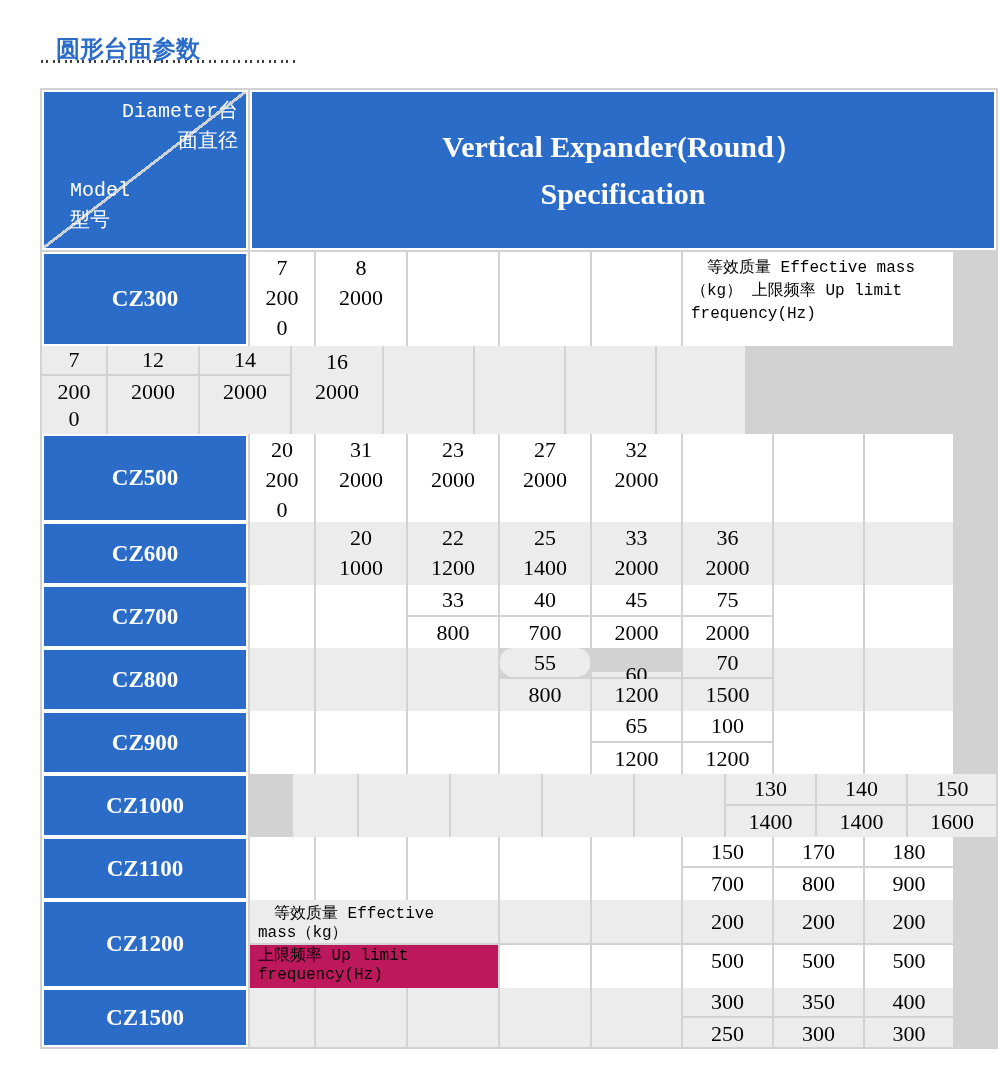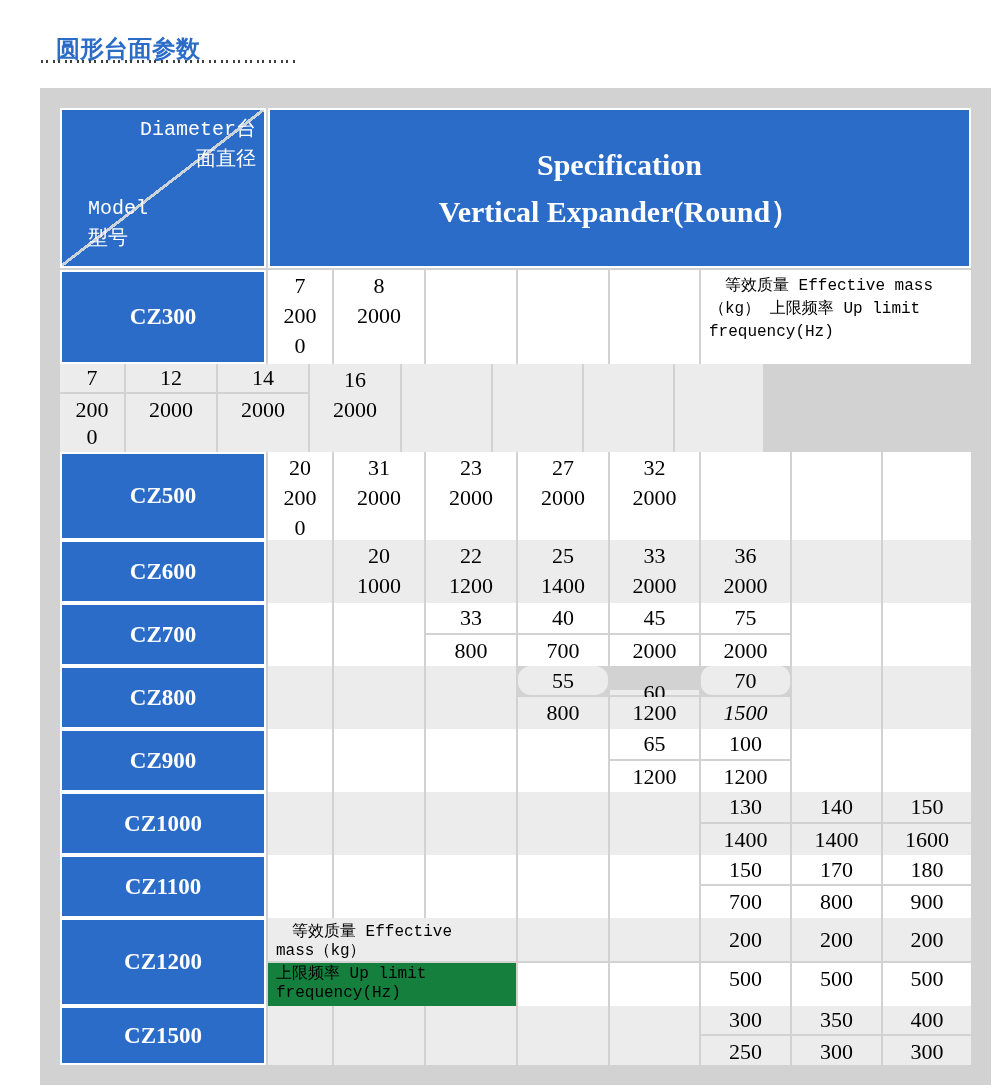--- a/index.html
+++ b/index.html
@@ -2,21 +2,21 @@
 <html><head>
 <meta charset="utf-8">
 <style>
   html,body{margin:0;padding:0;background:#ffffff;}
   .page{position:relative;width:1000px;height:1089px;background:#ffffff;overflow:hidden;
         font-family:"Liberation Sans", sans-serif;}
   .title{position:absolute;left:40px;top:18px;margin:16px;
          font:bold 24px/30px "Liberation Sans", sans-serif;color:#2b6cc8;}
   .dotted{position:absolute;left:41px;top:60px;width:256px;height:3px;
           background-image:repeating-linear-gradient(90deg,#3f3f3f 0 2px,transparent 2px 5px,#3f3f3f 5px 7px,transparent 7px 12px);}
-  .spec{position:absolute;left:40px;top:88px;background:#d2d2d2;padding:20px;
+  .spec{position:absolute;left:40px;top:88px;background:#d2d2d2;padding:2px;
         display:flex;flex-direction:column;gap:2px;}
   .hrow{display:flex;gap:2px;height:160px;}
   .corner{width:206px;box-sizing:border-box;position:relative;background:#2b6cc8;
           border:2px solid #ffffff;color:#ffffff;overflow:hidden;}
   .corner:before{content:"";position:absolute;inset:0;
           background:linear-gradient(to bottom right,transparent calc(50% - 2px),#ccd3db calc(50% - 2px) calc(50% + 1px),transparent calc(50% + 1px));}
   .ctop{position:absolute;top:5px;right:8px;text-align:right;white-space:pre-line;
         font:20px/30px "Liberation Mono","DejaVu Sans Mono",monospace;}
   .cbot{position:absolute;left:26px;bottom:12px;text-align:left;white-space:pre-line;
         font:20px/30px "Liberation Mono","DejaVu Sans Mono",monospace;}
@@ -49,22 +49,22 @@
 
   <div class="spec">
     <div class="hrow">
       <div class="corner">
         <div class="ctop">Diameter台
 面直径</div>
         <div class="cbot">Model
  型号</div>
       </div>
       <div class="mainhead">
+        <div class="mh-en">Vertical Expander(Round）</div>
         <div class="mh-en">Specification</div>
-        <div class="mh-en">Vertical Expander(Round）</div>
       </div>
     </div>
     <div id="rows">
         <div class="trow">
           <div class="model">CZ300</div>
           <div class="rowgrid" style="grid-template-rows: 30px 62px;">
             <div class="cell stack" style="grid-area: 1 / 1 / span 2 / span 1; background: rgb(255, 255, 255);">7
 2000</div>
             <div class="cell stack" style="grid-area: 1 / 2 / span 2 / span 1; background: rgb(255, 255, 255);">8
 2000</div>
@@ -148,22 +148,22 @@
         <div class="trow">
           <div class="model">CZ800</div>
           <div class="rowgrid" style="grid-template-rows: 29px 32px;">
             <div class="cell stack" style="grid-area: 1 / 1 / span 2 / span 1; background: rgb(236, 236, 236);"></div>
             <div class="cell stack" style="grid-area: 1 / 2 / span 2 / span 1; background: rgb(236, 236, 236);"></div>
             <div class="cell stack" style="grid-area: 1 / 3 / span 2 / span 1; background: rgb(236, 236, 236);"></div>
             <div class="cell stop" style="grid-area: 1 / 4 / span 1 / span 1; background: rgb(236, 236, 236); border-radius: 13px;">55</div>
             <div class="cell sbot" style="grid-area: 2 / 4 / span 1 / span 1; background: rgb(236, 236, 236);">800</div>
             <div class="cell stop" style="grid-area: 1 / 5 / span 1 / span 1; background: rgb(236, 236, 236); margin-top: 24px;">60</div>
             <div class="cell sbot" style="grid-area: 2 / 5 / span 1 / span 1; background: rgb(236, 236, 236);">1200</div>
-            <div class="cell stop" style="grid-area: 1 / 6 / span 1 / span 1; background: rgb(236, 236, 236); border-radius: 11px;">70</div>
-            <div class="cell sbot" style="grid-area: 2 / 6 / span 1 / span 1; background: rgb(236, 236, 236); font-style: italic;">1500</div>
+            <div class="cell stop" style="grid-area: 1 / 6 / span 1 / span 1; background: rgb(236, 236, 236);">70</div>
+            <div class="cell sbot" style="grid-area: 2 / 6 / span 1 / span 1; background: rgb(236, 236, 236);">1500</div>
             <div class="cell stack" style="grid-area: 1 / 7 / span 2 / span 1; background: rgb(236, 236, 236);"></div>
             <div class="cell stack" style="grid-area: 1 / 8 / span 2 / span 1; background: rgb(236, 236, 236);"></div>
           </div>
         </div>
         <div class="trow">
           <div class="model">CZ900</div>
           <div class="rowgrid" style="grid-template-rows: 30px 31px;">
             <div class="cell stack" style="grid-area: 1 / 1 / span 2 / span 1; background: rgb(255, 255, 255);"></div>
             <div class="cell stack" style="grid-area: 1 / 2 / span 2 / span 1; background: rgb(255, 255, 255);"></div>
             <div class="cell stack" style="grid-area: 1 / 3 / span 2 / span 1; background: rgb(255, 255, 255);"></div>
@@ -171,21 +171,21 @@
             <div class="cell stop" style="grid-area: 1 / 5 / span 1 / span 1; background: rgb(255, 255, 255);">65</div>
             <div class="cell sbot" style="grid-area: 2 / 5 / span 1 / span 1; background: rgb(255, 255, 255);">1200</div>
             <div class="cell stop" style="grid-area: 1 / 6 / span 1 / span 1; background: rgb(255, 255, 255);">100</div>
             <div class="cell sbot" style="grid-area: 2 / 6 / span 1 / span 1; background: rgb(255, 255, 255);">1200</div>
             <div class="cell stack" style="grid-area: 1 / 7 / span 2 / span 1; background: rgb(255, 255, 255);"></div>
             <div class="cell stack" style="grid-area: 1 / 8 / span 2 / span 1; background: rgb(255, 255, 255);"></div>
           </div>
         </div>
         <div class="trow">
           <div class="model">CZ1000</div>
-          <div class="rowgrid" style="grid-template-rows: 30px 31px;">
+          <div class="rowgrid" style="grid-template-rows: 30px 31px; margin-left: 43px;">
             <div class="cell stack" style="grid-area: 1 / 1 / span 2 / span 1; background: rgb(236, 236, 236);"></div>
             <div class="cell stack" style="grid-area: 1 / 2 / span 2 / span 1; background: rgb(236, 236, 236);"></div>
             <div class="cell stack" style="grid-area: 1 / 3 / span 2 / span 1; background: rgb(236, 236, 236);"></div>
             <div class="cell stack" style="grid-area: 1 / 4 / span 2 / span 1; background: rgb(236, 236, 236);"></div>
             <div class="cell stack" style="grid-area: 1 / 5 / span 2 / span 1; background: rgb(236, 236, 236);"></div>
             <div class="cell stop" style="grid-area: 1 / 6 / span 1 / span 1; background: rgb(236, 236, 236);">130</div>
             <div class="cell sbot" style="grid-area: 2 / 6 / span 1 / span 1; background: rgb(236, 236, 236);">1400</div>
             <div class="cell stop" style="grid-area: 1 / 7 / span 1 / span 1; background: rgb(236, 236, 236);">140</div>
             <div class="cell sbot" style="grid-area: 2 / 7 / span 1 / span 1; background: rgb(236, 236, 236);">1400</div>
             <div class="cell stop" style="grid-area: 1 / 8 / span 1 / span 1; background: rgb(236, 236, 236);">150</div>
@@ -206,21 +206,21 @@
             <div class="cell sbot" style="grid-area: 2 / 7 / span 1 / span 1; background: rgb(255, 255, 255);">800</div>
             <div class="cell stop" style="grid-area: 1 / 8 / span 1 / span 1; background: rgb(255, 255, 255);">180</div>
             <div class="cell sbot" style="grid-area: 2 / 8 / span 1 / span 1; background: rgb(255, 255, 255);">900</div>
           </div>
         </div>
         <div class="trow">
           <div class="model">CZ1200</div>
           <div class="rowgrid" style="grid-template-rows: 43px 43px;">
             <div class="cell note ntop" style="grid-area: 1 / 1 / span 1 / span 3; background: rgb(236, 236, 236);">　等效质量 Effective
 mass（kg）</div>
-            <div class="cell note nbot" style="grid-area: 2 / 1 / span 1 / span 3; background: #15803d;">上限频率 Up limit
+            <div class="cell note nbot" style="grid-area: 2 / 1 / span 1 / span 3; background: #be185d;">上限频率 Up limit
 frequency(Hz)</div>
             <div class="cell stop" style="grid-area: 1 / 4 / span 1 / span 1; background: rgb(236, 236, 236);"></div>
             <div class="cell sbot" style="grid-area: 2 / 4 / span 1 / span 1; background: rgb(255, 255, 255);"></div>
             <div class="cell stop" style="grid-area: 1 / 5 / span 1 / span 1; background: rgb(236, 236, 236);"></div>
             <div class="cell sbot" style="grid-area: 2 / 5 / span 1 / span 1; background: rgb(255, 255, 255);"></div>
             <div class="cell stop" style="grid-area: 1 / 6 / span 1 / span 1; background: rgb(236, 236, 236);">200</div>
             <div class="cell sbot" style="grid-area: 2 / 6 / span 1 / span 1; background: rgb(255, 255, 255);">500</div>
             <div class="cell stop" style="grid-area: 1 / 7 / span 1 / span 1; background: rgb(236, 236, 236);">200</div>
             <div class="cell sbot" style="grid-area: 2 / 7 / span 1 / span 1; background: rgb(255, 255, 255);">500</div>
             <div class="cell stop" style="grid-area: 1 / 8 / span 1 / span 1; background: rgb(236, 236, 236);">200</div>

